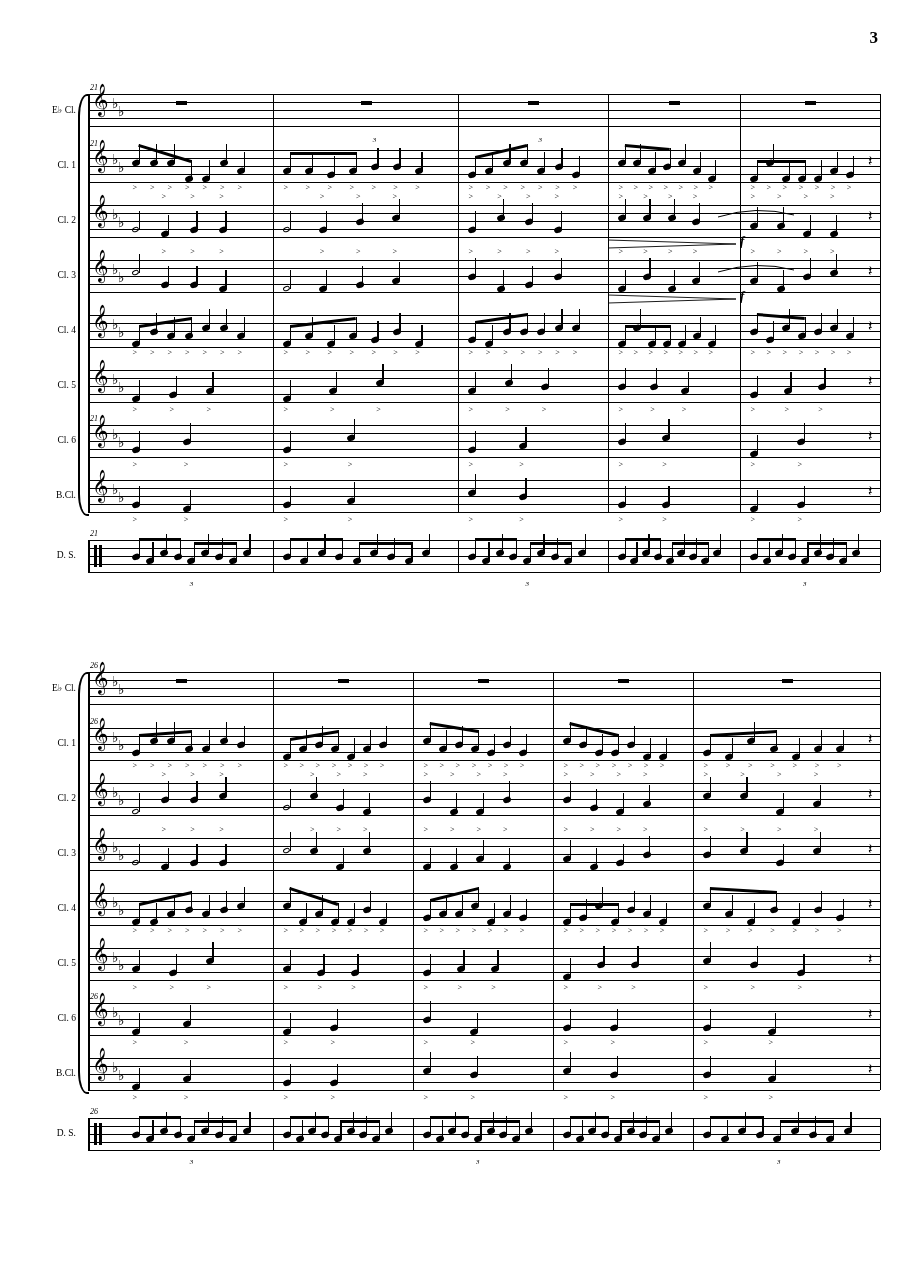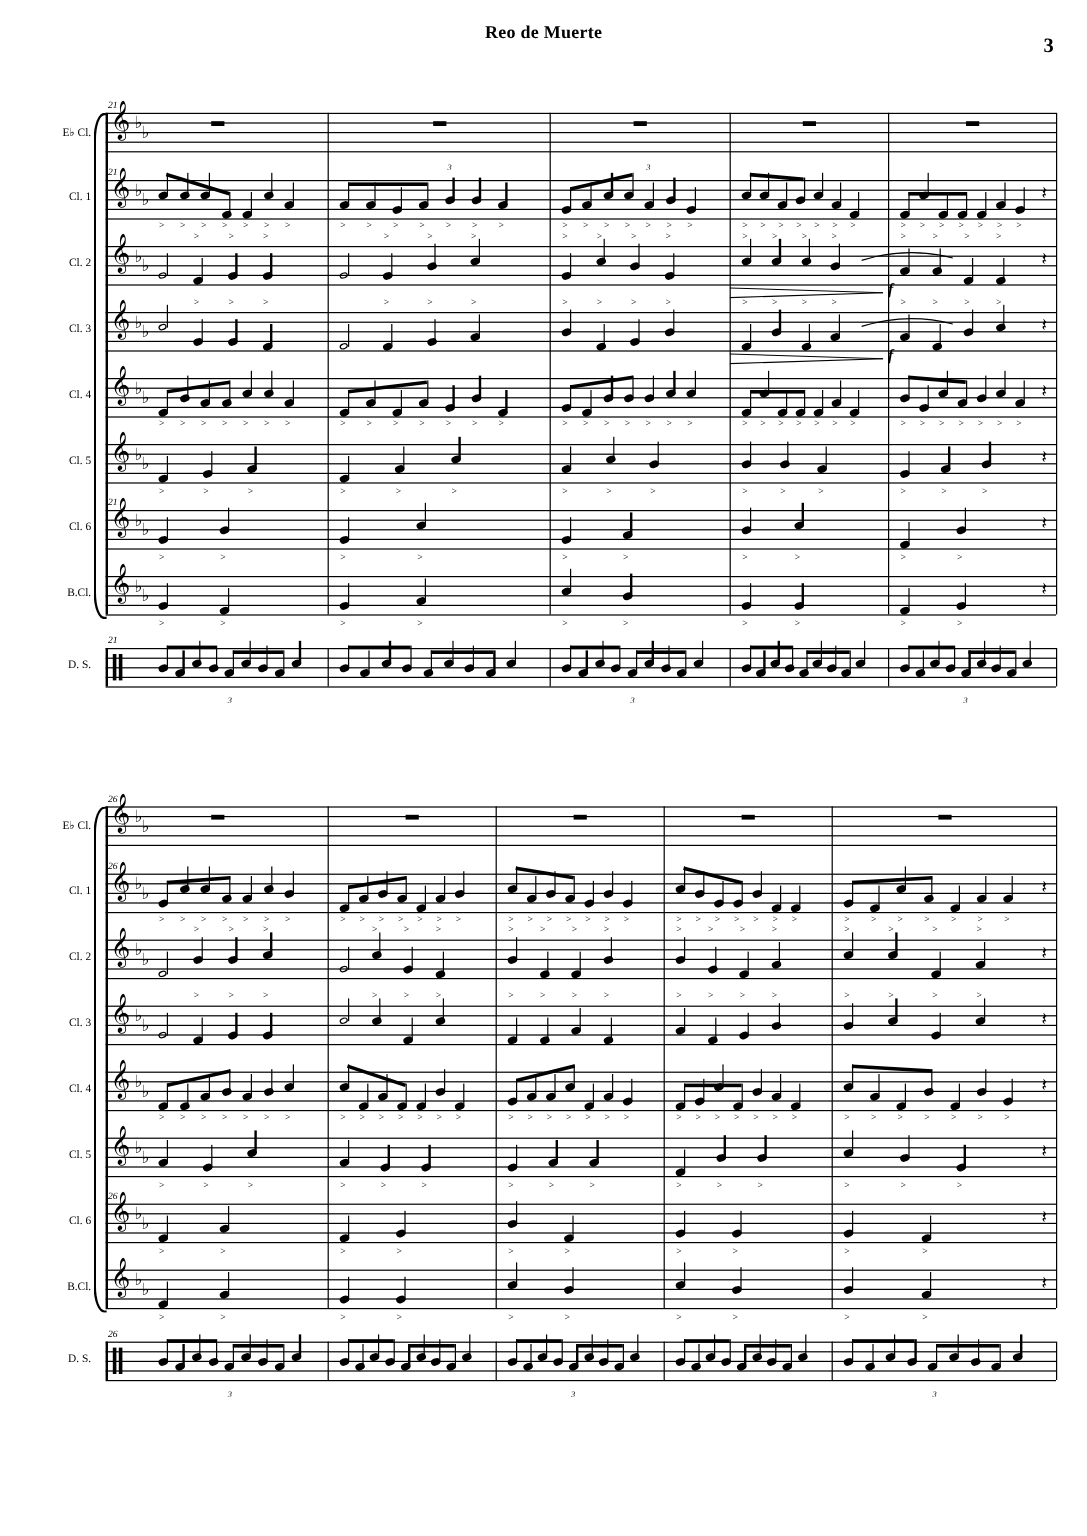--- a/index.html
+++ b/index.html
@@ -210,21 +210,20 @@
   }
   .hairpin svg { display: block; }
   .slur { position: absolute; }
   .slur svg { display: block; }
 </style>
 </head>
 <body>
 
 <div class="page">
 
-  <div class="doc-title">Reo de Muerte</div>
   <div class="page-number">3</div>
 
   <div class="system" id="system-1">
     <div class="system-inner" id="sys1-inner" style="height: 541px;">
         <div class="stave" style="top: 22px;">
           <div class="line"></div>
           <div class="line"></div>
           <div class="line"></div>
           <div class="line"></div>
           <div class="line"></div>

